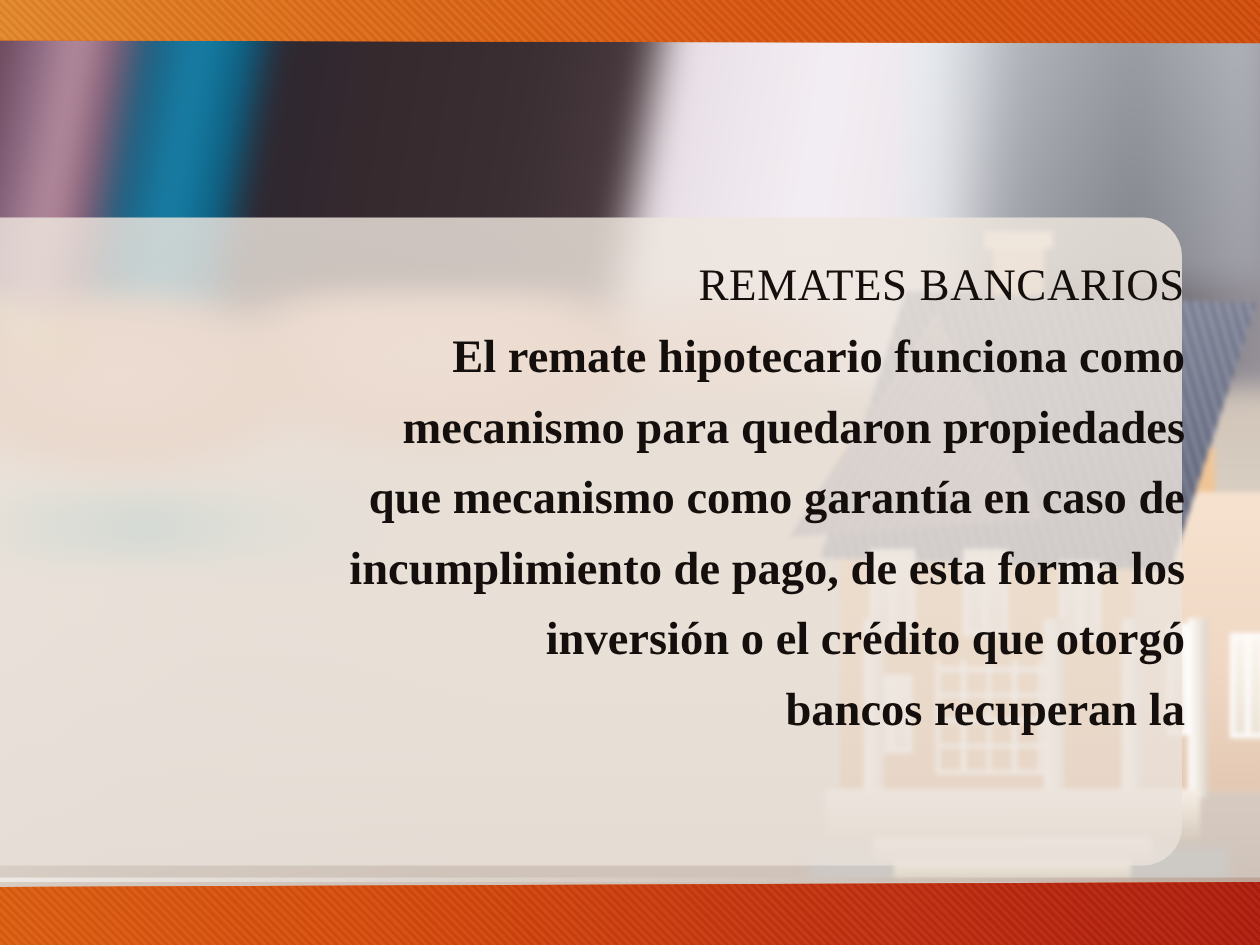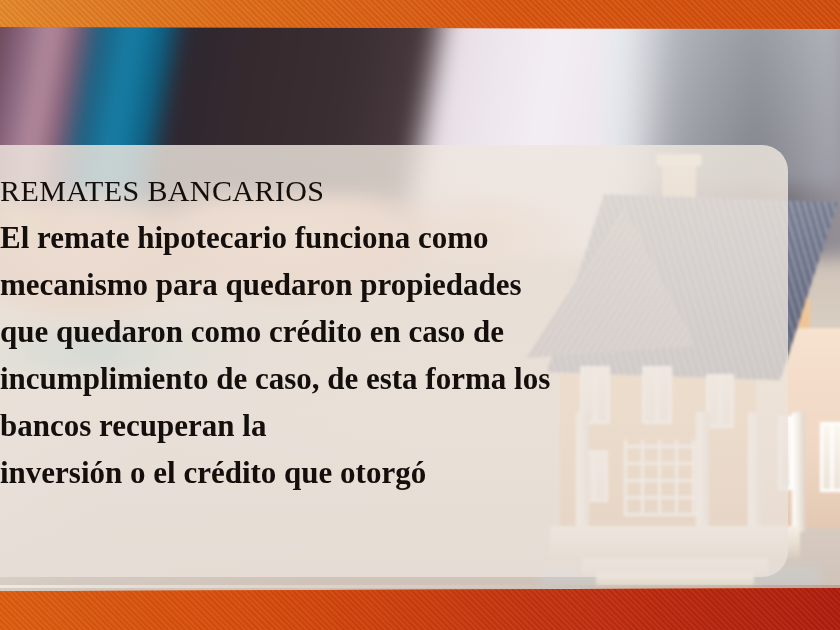--- a/index.html
+++ b/index.html
@@ -206,21 +206,21 @@
       rgba(236,228,220,.80) 40%,
       rgba(234,226,219,.78) 100%);
     border-radius: 0 26px 26px 0;
   }
 
   
   .textblock {
     position: absolute;
     left: 0; top: 176px;
     width: 790px;
-    text-align: left;
+    text-align: right;
     color: #140f0c;
   }
   .headline {
     font-size: 30px;
     line-height: 1.0;
     letter-spacing: .4px;
     margin: 0 0 8px 0;
     font-weight: 400;
   }
   .body-line {
@@ -306,23 +306,23 @@
       <div class="h-step" style="left:76px; bottom:-8px; width:158px; height:14px;"></div>
     </div>
   </div>
 
   <div class="panel"></div>
 
   <div class="textblock">
     <h1 class="headline">REMATES BANCARIOS</h1>
     <p class="body-line">El remate hipotecario funciona como</p>
     <p class="body-line">mecanismo para quedaron propiedades</p>
-    <p class="body-line">que quedaron como crédito en caso de</p>
-    <p class="body-line">incumplimiento de caso, de esta forma los</p>
+    <p class="body-line">que mecanismo como garantía en caso de</p>
+    <p class="body-line">incumplimiento de pago, de esta forma los</p>
+    <p class="body-line">inversión o el crédito que otorgó</p>
     <p class="body-line">bancos recuperan la</p>
-    <p class="body-line">inversión o el crédito que otorgó</p>
   </div>
 
   <div class="band band-top"></div>
   <div class="band-bottom-edge"></div>
   <div class="band band-bottom"></div>
 
 </div>
 
 </body></html>

